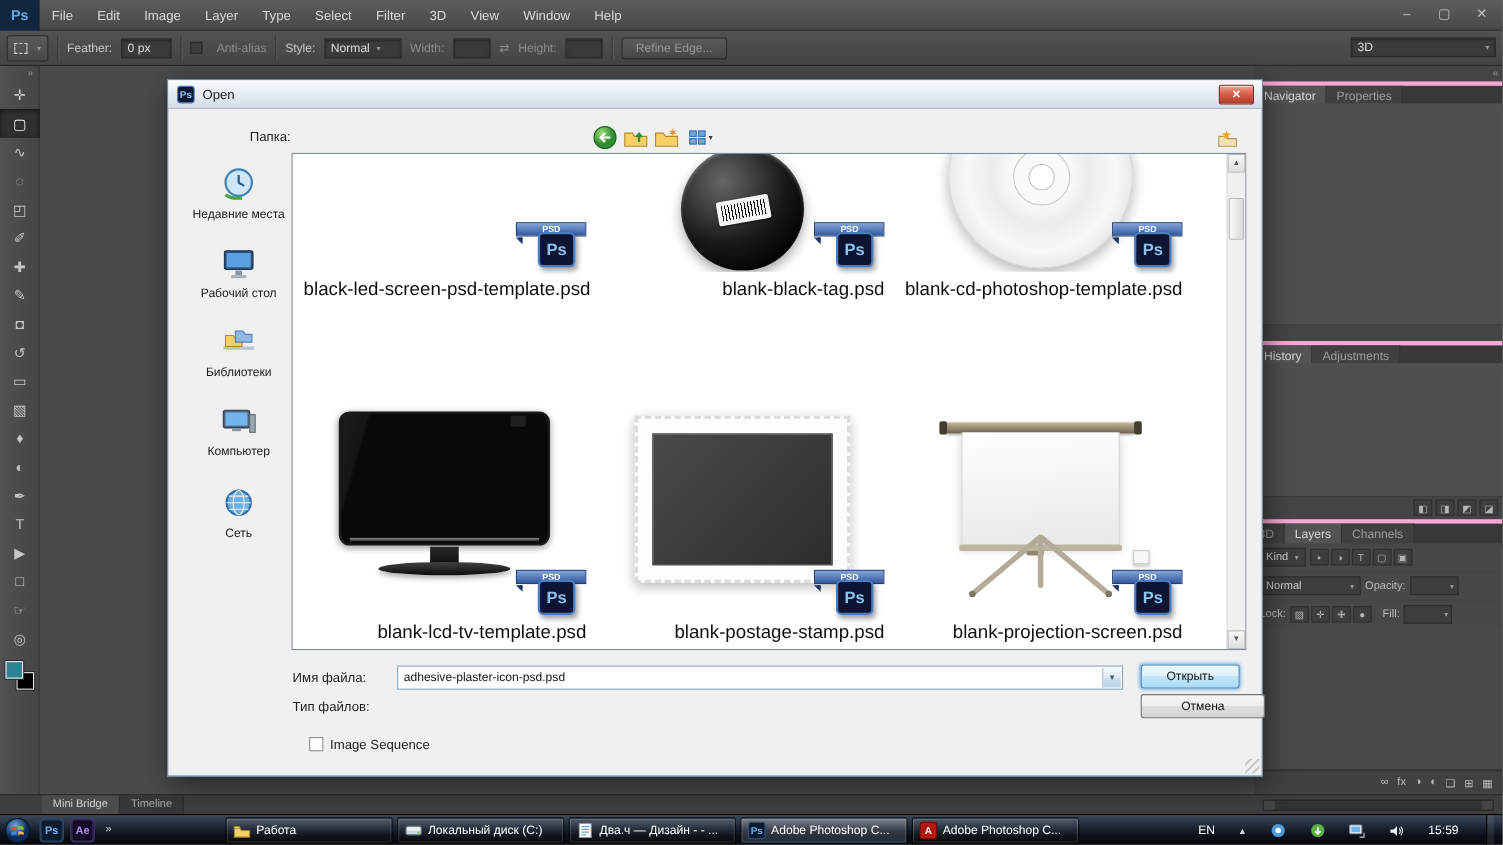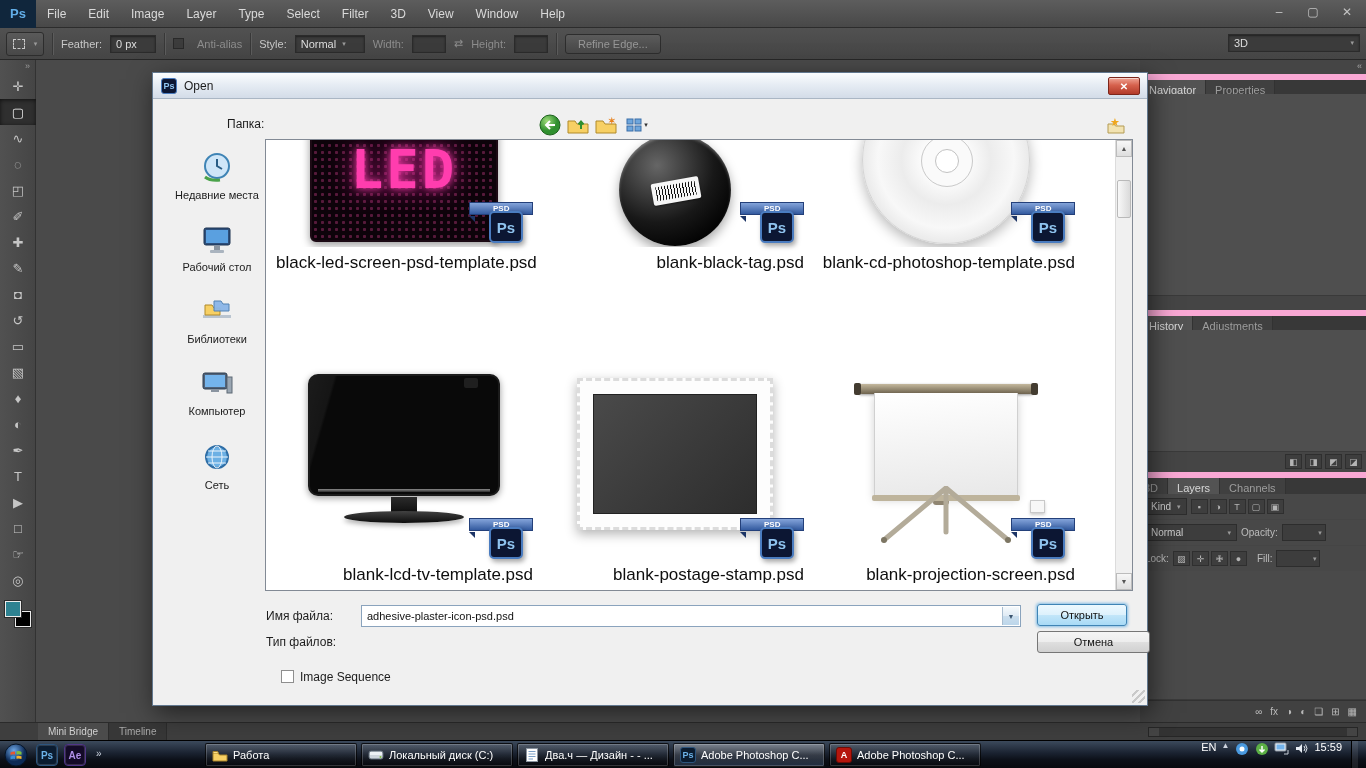--- a/index.html
+++ b/index.html
@@ -29,21 +29,21 @@
 .tool{width:36px;height:26px;display:flex;align-items:center;justify-content:center;color:#c6c6c6;font-size:13px}
 .tool.active{background:#2f2f2f;box-shadow:inset 0 1px 4px rgba(0,0,0,.65);color:#ededed}
 .swatches{position:relative;width:26px;height:26px;margin:8px auto 0}
 .sw{position:absolute;width:16px;height:16px;border:1px solid #ececec;box-shadow:0 0 0 1px #2b2b2b}
 .sw.fg{left:0;top:0;z-index:2}
 .sw.bg{right:0;bottom:0}
 
 
 #dock{position:absolute;left:1140px;top:60px;width:226px;height:662px;background:#454545;z-index:2;font-size:11px;color:#c4c4c4}
 #dock .collapse{position:absolute;right:4px;top:1px;font-size:9px;color:#a5a5a5}
-.ptabs{position:absolute;left:0;right:0;height:28px;display:flex;background:#383838;border-top:6px solid #f9a8d4}
+.ptabs{position:absolute;left:0;right:0;height:28px;display:flex;background:#383838;border-top:4px solid #f9a8d4}
 .ptab{padding:0 9px;line-height:20px;background:#404040;color:#9d9d9d;border-right:1px solid #323232;white-space:nowrap}
 .ptab.active{background:#535353;color:#d8d8d8}
 .pbody{position:absolute;left:0;right:0;background:#4f4f4f;border-bottom:1px solid #3a3a3a}
 .prow{position:absolute;left:0;right:0;height:25px;display:flex;align-items:center;gap:4px;padding:0 5px;background:#484848}
 .pdrop{height:17px;background:#3d3d3d;border:1px solid #2d2d2d;display:flex;align-items:center;padding:0 5px;color:#cfcfcf;font-size:10px}
 .pnum{width:44px;height:17px;background:#3d3d3d;border:1px solid #2d2d2d;display:flex;align-items:center;justify-content:flex-end;padding:0 3px;font-size:10px;color:#cfcfcf}
 .picon{width:17px;height:15px;background:#3e3e3e;border:1px solid #2f2f2f;color:#b5b5b5;font-size:9px;display:inline-flex;align-items:center;justify-content:center}
 #dockiconrow{position:absolute;right:4px;display:flex;gap:3px}
 .plabel{font-size:10px;color:#bdbdbd}
 #dockbottom{position:absolute;left:0;right:0;bottom:0;height:22px;background:#414141;border-top:1px solid #313131;display:flex;justify-content:flex-end;align-items:center;gap:8px;padding-right:9px;color:#b9b9b9;font-size:10px}
@@ -110,21 +110,21 @@
 .proj-cube{position:absolute;left:196px;top:142px;width:15px;height:13px;background:#f7f7f7;border:1px solid #c9c9c9;box-shadow:0 2px 3px rgba(0,0,0,.2)}
 
 
 #taskbar{position:absolute;left:0;top:740px;width:1366px;height:28px;background:linear-gradient(#3c4a5c,#1a2230 45%,#0c1018 70%,#07090e);border-top:1px solid #000;z-index:30;color:#fff}
 #startorb{position:absolute;left:4px;top:2px;width:24px;height:24px}
 .qicon{position:absolute;top:3px;width:22px;height:22px;border-radius:4px;display:flex;align-items:center;justify-content:center;font-size:10px;font-weight:bold;border:1px solid rgba(0,0,0,.7);box-shadow:inset 0 0 0 1px rgba(255,255,255,.15)}
 #tbchev{position:absolute;left:96px;top:7px;color:#cdd5e0;font-size:10px}
 .tbtn{position:absolute;top:2px;width:152px;height:24px;background:linear-gradient(rgba(255,255,255,.16),rgba(255,255,255,.05) 50%,rgba(0,0,0,.12));border:1px solid rgba(0,0,0,.75);box-shadow:inset 0 0 0 1px rgba(255,255,255,.18);border-radius:2px;display:flex;align-items:center;gap:5px;padding:0 6px;font-size:11px;white-space:nowrap;overflow:hidden}
 .tbtn.active{background:linear-gradient(rgba(255,255,255,.36),rgba(255,255,255,.14) 50%,rgba(90,130,180,.3))}
 .tbtn .ticon{flex:none;width:16px;height:16px;display:flex;align-items:center;justify-content:center;font-size:9px;font-weight:bold}
-#tray{position:absolute;right:0;top:0;height:28px;display:flex;gap:5px;padding-right:8px;font-size:11px}
+#tray{position:absolute;right:0;top:0;height:28px;display:flex;align-items:center;gap:21px;padding-right:8px;font-size:11px}
 #showdesk{width:7px;height:28px;border-left:1px solid #000;background:rgba(255,255,255,.09);margin-left:4px}
 .trayico{width:15px;height:15px;display:flex;align-items:center;justify-content:center}
 </style>
 </head>
 <body>
 
 <div id="screen">
 
   <div id="menubar">
     <div id="pslogo">Ps</div>
@@ -377,25 +377,20 @@
           <circle cx="17" cy="14" r="11" fill="#6cb0e4" stroke="#2f6ea6" stroke-width="2"></circle>
           <ellipse cx="17" cy="14" rx="5" ry="11" fill="none" stroke="#eaf4fc"></ellipse>
           <path d="M6 14 H28 M8 8 H26 M8 20 H26" stroke="#eaf4fc" fill="none"></path>
         </svg>
       <div class="plab">Сеть</div>
     </div>
 
     <div id="filearea">
 
       <div class="cell" style="left:26px;top:0;height:130px">
-        <div class="clip" style="height:107px">
-          <div class="led-panel">
-            <div class="led-text">LED</div>
-          </div>
-        </div>
         <div class="psd-badge" style="top:62px">
           <span class="psd-flag">PSD</span>
           <span class="psd-ps">Ps</span>
         </div>
         <div class="fname" style="top:113px">black-led-screen-psd-template.psd</div>
       </div>
 
       <div class="cell" style="left:297px;top:0;height:130px">
         <div class="clip" style="height:107px">
           <div class="tag-circle">

